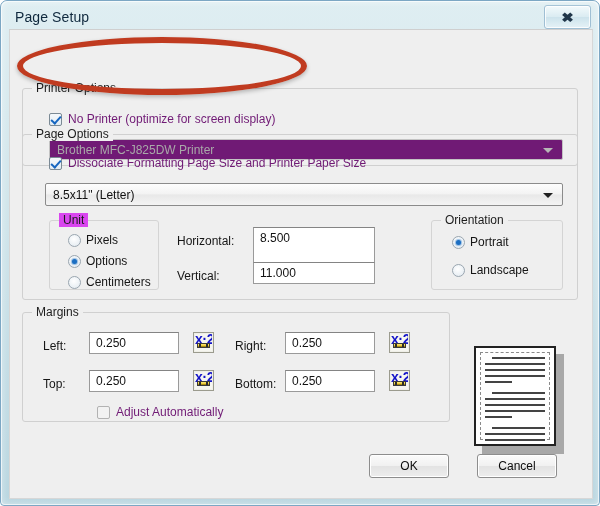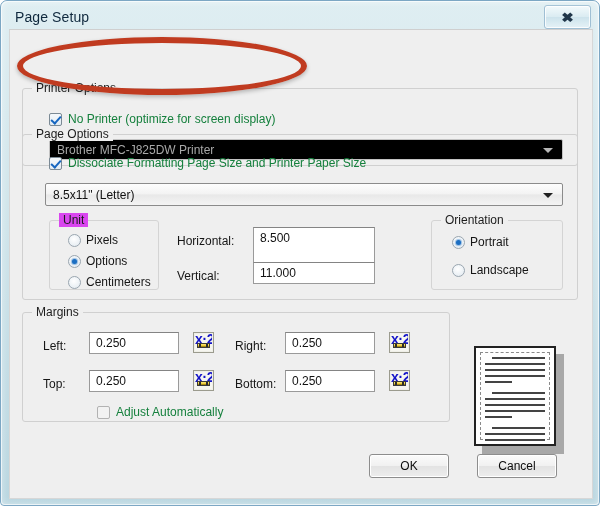--- a/index.html
+++ b/index.html
@@ -135,21 +135,21 @@
     border-width: 0 2px 2px 0;
     transform: rotate(42deg);
   }
   .cb.disabled {
     border-color: #b2b2b2;
     background: #f2f2f2;
   }
   .cb-label {
     position: absolute;
     font-size: 12px;
-    color: #15803d;
+    color: #701a75;
     white-space: nowrap;
   }
 
   
   .rb {
     position: absolute;
     width: 13px;
     height: 13px;
     box-sizing: border-box;
     border: 1px solid #9aa6b0;
@@ -195,21 +195,21 @@
     right: 9px;
     top: 50%;
     margin-top: -2px;
     width: 0; height: 0;
     border-left: 5px solid transparent;
     border-right: 5px solid transparent;
     border-top: 5px solid #202020;
   }
   .combo.disabled {
     border-color: #c3c3c3;
-    background: #000000;
+    background: #701a75;
   }
   .combo.disabled .combo-value { color: #a9a9a9; }
   .combo.disabled .arrow { border-top-color: #b7b7b7; }
 
   
   .textbox {
     position: absolute;
     box-sizing: border-box;
     border: 1px solid #9a9a9a;
     border-top-color: #848484;

